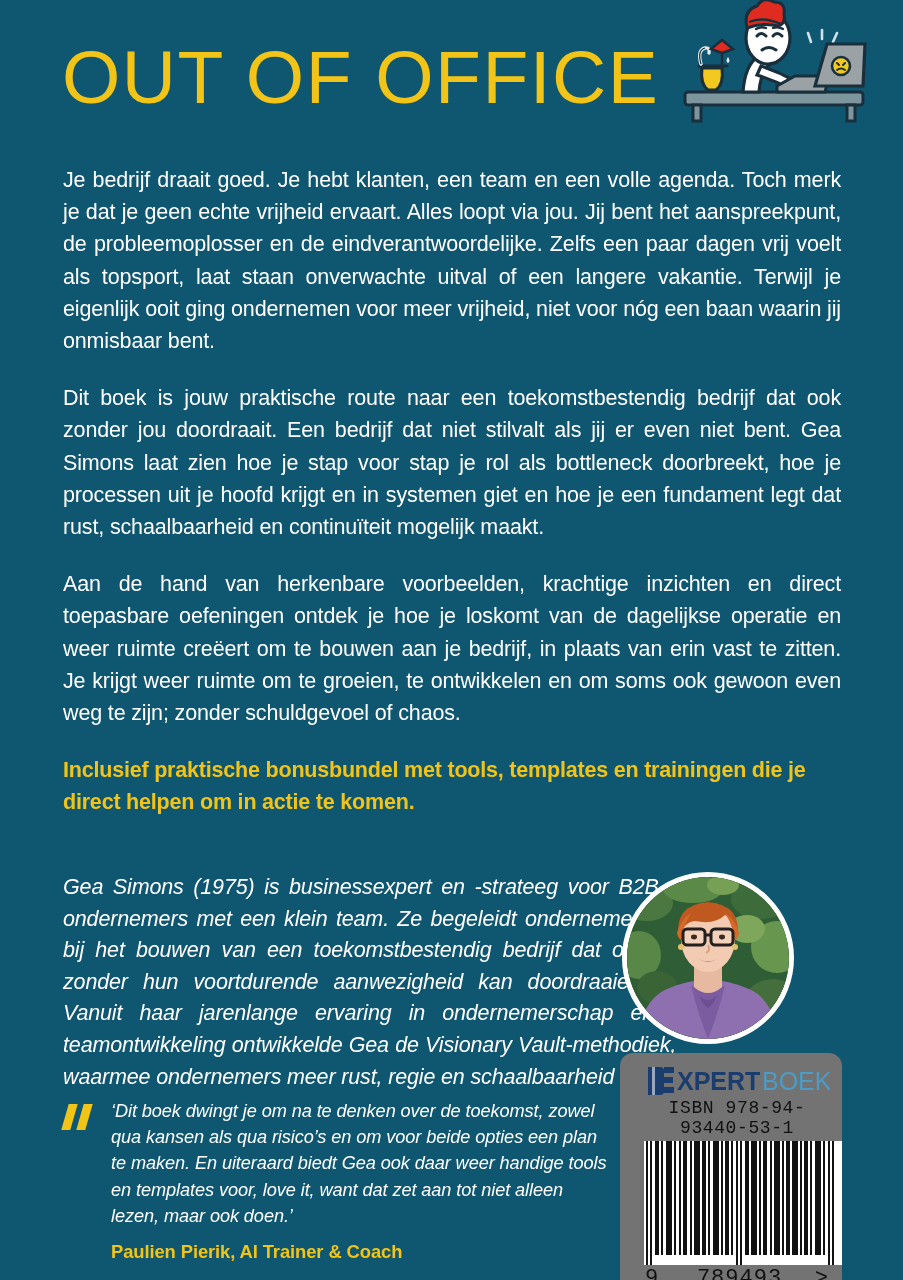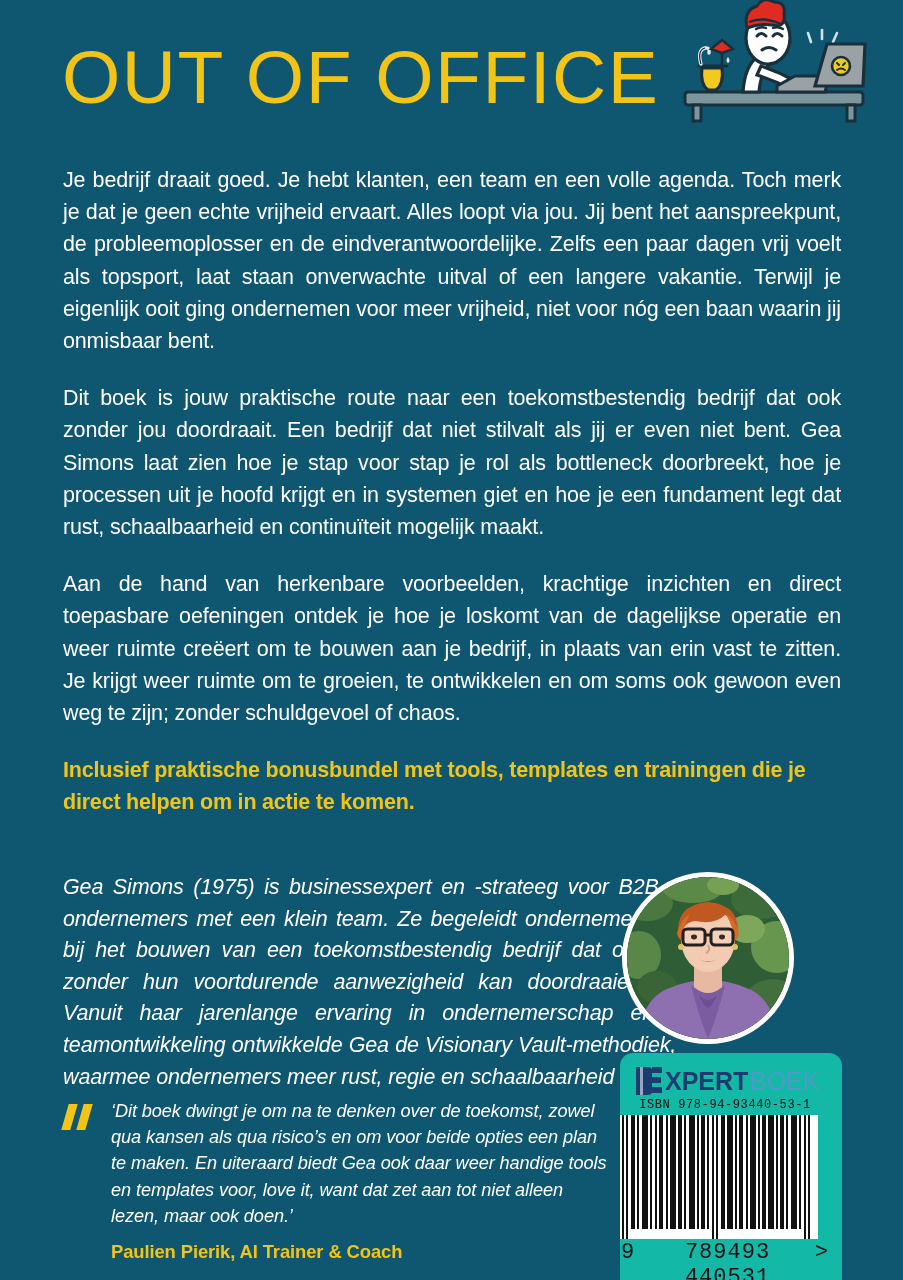--- a/index.html
+++ b/index.html
@@ -159,36 +159,36 @@
     letter-spacing: -0.1px;
   }
 
   
   .barcode-card {
     position: absolute;
     left: 620px;
     top: 1053px;
     width: 222px;
     height: 227px;
-    background: #14b8a6;
+    background: #737373;
     border-radius: 13px 13px 0 0;
     box-sizing: border-box;
-    padding: 9px 12px 0 0;
+    padding: 9px 12px 0 24px;
   }
   .logo-row {
     height: 37px;
     display: flex;
     align-items: center;
     justify-content: center;
   }
   .logo-svg { display: block; }
   .isbn-line {
     text-align: center;
     font-family: "Liberation Mono", monospace;
-    font-size: 12px;
+    font-size: 18px;
     letter-spacing: 0.6px;
     color: #111111;
     margin-top: -1px;
   }
   .barcode-area {
     margin-top: 3px;
     width: 198px;
     height: 124px;
   }
   .barcode-digits {

